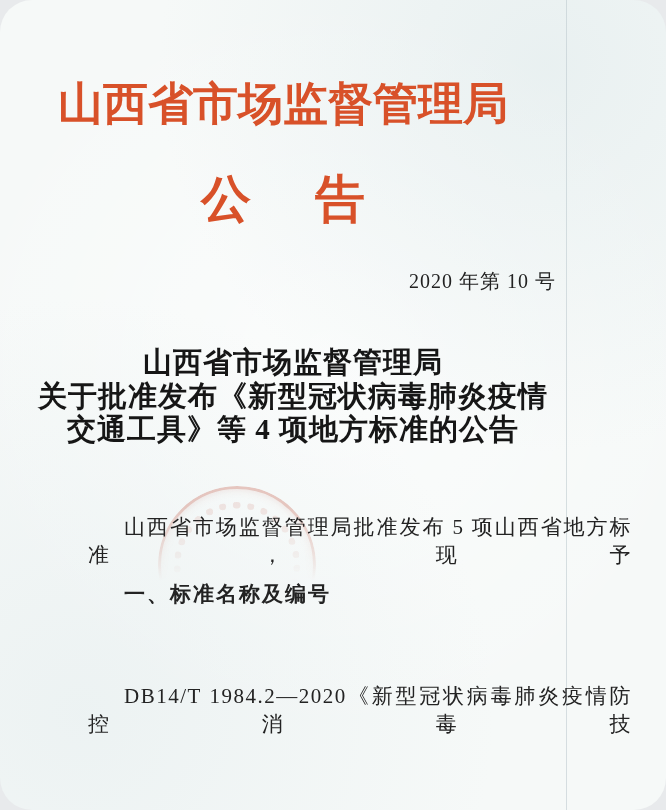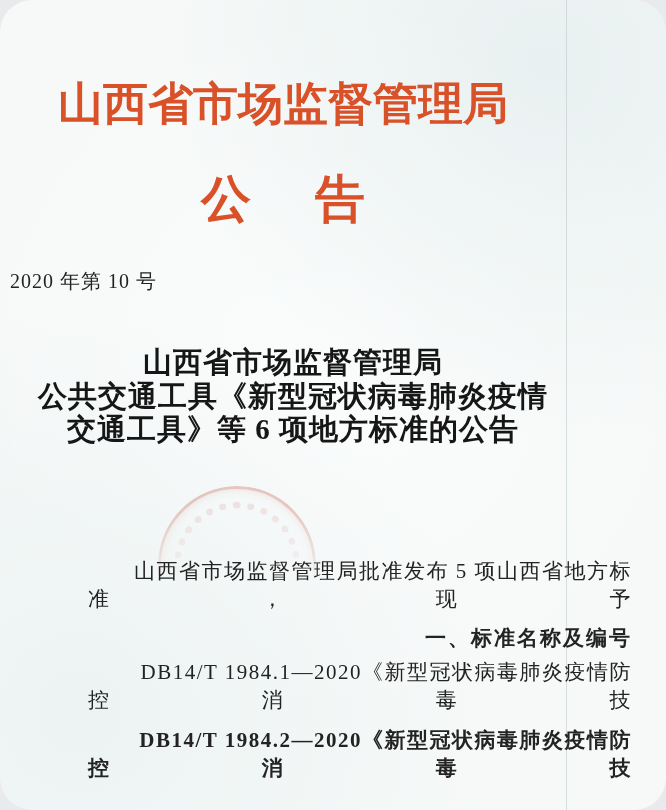--- a/index.html
+++ b/index.html
@@ -77,26 +77,25 @@
     font-size: 50px;
     font-weight: 700;
     color: var(--accent, #d85129);
     z-index: 3;
   }
   .docnum {
     position: absolute;
     top: 268px;
     left: 0;
     right: 110px;
-    text-align: left;
+    text-align: right;
     font-size: 20px;
     letter-spacing: 1px;
     color: var(--ink, #222);
     z-index: 3;
-    margin-left: 10px;
   }
   .doc-title {
     position: absolute;
     top: 346px;
     left: 20px;
     right: 100px;
     text-align: center;
     font-size: 29px;
     font-weight: 700;
     line-height: 33.5px;
@@ -107,35 +106,34 @@
   }
   .body-line {
     position: absolute;
     left: 88px;
     width: 544px;
     font-size: 21px;
     letter-spacing: 1.5px;
     color: #232323;
     z-index: 3;
     white-space: nowrap;
-    margin-top: 44px;
   }
   .body-line.j {
     white-space: normal;
     text-align: justify;
     text-align-last: justify;
   }
-  .body-line.indent { text-indent: 36px; text-align: right; }
+  .body-line.indent { text-indent: 36px; }
   .body-line.bold { font-weight: 700; letter-spacing: 2px; }
   .bl-0 { top: 513px; }
   .bl-1 { top: 548px; }
   .bl-2 { top: 580px; }
   .bl-3 { top: 614px; }
   .bl-4 { top: 648px; }
-  .bl-5 { top: 682px; font-weight: bold; }
+  .bl-5 { top: 682px; }
 </style>
 </head>
 <body>
 
 <div class="page">
 
   <div class="fold-line"></div>
 
   <div class="seal"></div>
 
@@ -143,27 +141,26 @@
 
   <div class="gonggao">
     <span>公</span>
     <span>告</span>
   </div>
 
   <div class="docnum">2020 年第 10 号</div>
 
   <div class="doc-title">
     <div>山西省市场监督管理局</div>
-    <div>公共交通工具《新型冠状病毒肺炎疫情</div>
-    <div>交通工具》等 6 项地方标准的公告</div>
+    <div>关于批准发布《新型冠状病毒肺炎疫情</div>
+    <div>交通工具》等 4 项地方标准的公告</div>
   </div>
 
   <div class="body-line bl-0 indent j">山西省市场监督管理局批准发布 5 项山西省地方标准，现予</div>
 
 
   <div class="body-line bl-2 indent bold">一、标准名称及编号</div>
 
-  <div class="body-line bl-3 indent j">DB14/T 1984.1—2020《新型冠状病毒肺炎疫情防控消毒技</div>
 
 
   <div class="body-line bl-5 indent j">DB14/T 1984.2—2020《新型冠状病毒肺炎疫情防控消毒技</div>
 
 </div>
 
 </body></html>

